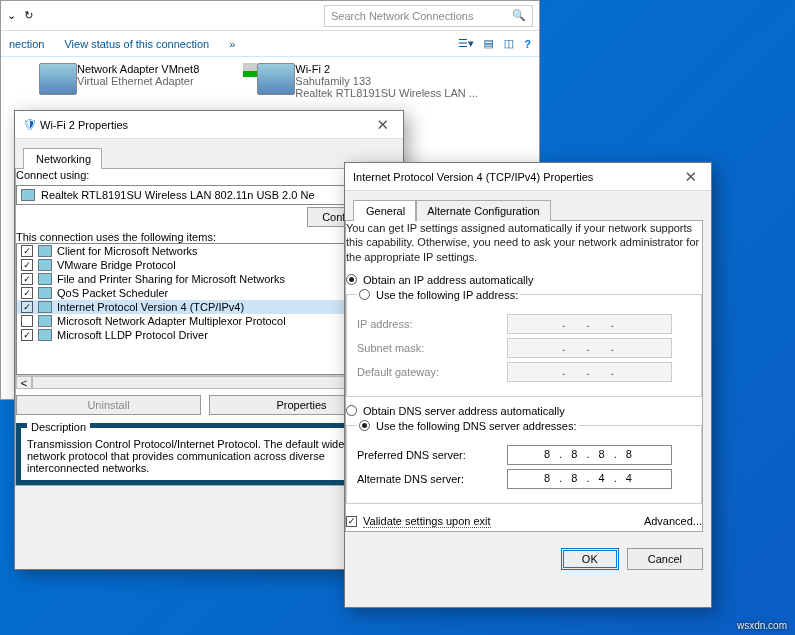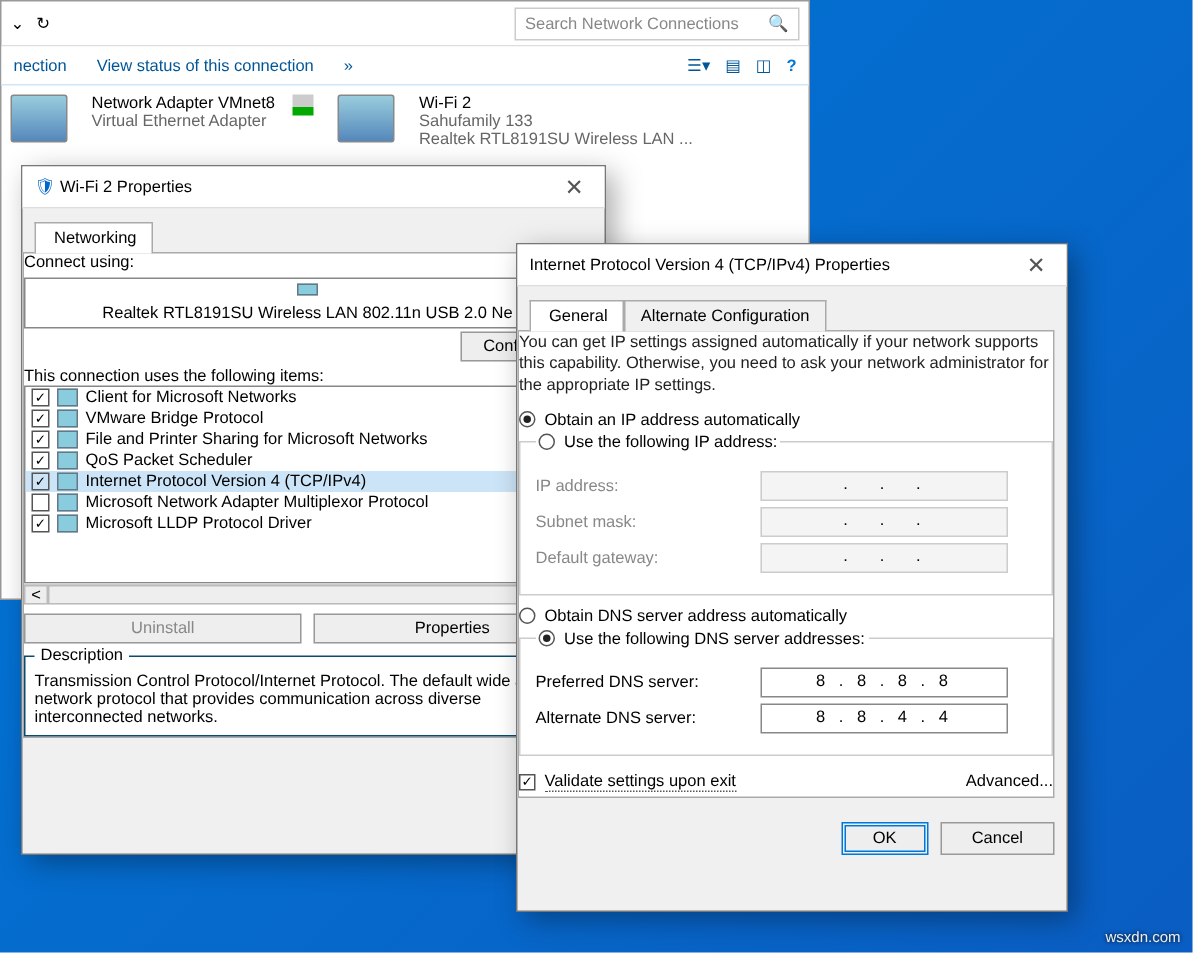--- a/index.html
+++ b/index.html
@@ -1,46 +1,46 @@
 <!DOCTYPE html>
 <html><head>
 <meta charset="utf-8">
 <style>
 * { box-sizing: border-box; font-family: "Segoe UI", Tahoma, sans-serif; font-size: 11px; }
 body { margin:0; width:795px; height:635px; background:linear-gradient(135deg,#0078d7 0%,#0a5dc2 100%); overflow:hidden; position:relative; }
 
 
 .bgwin { position:absolute; top:0; left:0; width:540px; height:400px; background:#fff; border:1px solid #999; }
 .bgwin .toolbar { height:30px; border-bottom:1px solid #ddd; display:flex; align-items:center; padding:0 6px; gap:8px;}
-.bgwin .search { margin-left:auto; width:190px; height:22px; border:1px solid #ccc; display:flex; align-items:center; padding:0 6px; color:#888;}
+.bgwin .search { margin-left:auto; width:209px; height:22px; border:1px solid #ccc; display:flex; align-items:center; padding:0 6px; color:#888;}
 .bgwin .cmdbar { height:26px; border-bottom:1px solid #d0e7fa; background:#fff; display:flex; align-items:center; padding:0 8px; gap:20px; color:#005696;}
 .bgwin .cmdbar .icons{margin-left:auto; display:flex; gap:10px; align-items:center;}
-.adapter { display:flex; gap:16px; padding:6px; }
+.adapter { display:flex; gap:0; padding:6px;margin-left:32px; }
 .adapter .ic{width:38px;height:32px;background:linear-gradient(#9cd, #58b);border:1px solid #888;border-radius:2px;}
 .bars{display:inline-block;width:14px;height:14px;background:linear-gradient(to top,#0a0 0 40%,#ccc 40%);}
 
 
 .dlg { position:absolute; background:#f0f0f0; border:1px solid #777; box-shadow:5px 5px 18px rgba(0,0,0,.35);}
 .dlg .titlebar{height:28px;background:#fff;border-bottom:1px solid #ddd;display:flex;align-items:center;padding:0 8px;}
 .dlg .titlebar .x{margin-left:auto;font-size:15px;color:#555;padding:0 6px;}
 .tabs{display:flex;padding:8px 8px 0 8px;gap:0;}
 .tab{padding:4px 10px;border:1px solid #aaa;background:#f0f0f0;border-bottom:none;position:relative;top:1px;}
 .tab.active{background:#fff;padding-left:12px;}
 .tabbody{margin:0 8px 8px 0;background:#fff;border:1px solid #aaa;}
 
 #dlg1{top:110px;left:14px;width:390px;height:460px;}
-#dlg1 .adapterbox{border:1px solid #888;background:#fff;padding:3px 4px;height:34px;display:flex;align-items:center;gap:6px;flex-direction:column;}
+#dlg1 .adapterbox{border:1px solid #888;background:#fff;padding:3px 4px;height:20px;display:flex;align-items:center;gap:6px;}
 #dlg1 .btn{border:1px solid #999;background:#eee;padding:3px 14px;}
 #dlg1 .btn.dis{color:#888;}
 #dlg1 .listbox{border:1px solid #888;background:#fff;height:132px;overflow:hidden;}
 #dlg1 .item{display:flex;align-items:center;gap:5px;padding:1px 4px;}
 #dlg1 .item.sel{background:#cce4f7;}
 #dlg1 .cb{width:12px;height:12px;border:1px solid #555;display:inline-flex;align-items:center;justify-content:center;font-size:9px;}
 #dlg1 .pi{width:14px;height:12px;background:#8cd;border:1px solid #678;}
-#dlg1 .grp{border:1px solid #0c4a6e;padding:6px;margin-top:8px;}
+#dlg1 .grp{border:5px solid #0c4a6e;padding:6px;margin-top:8px;}
 #dlg1 .grplbl{position:relative;top:-13px;background:#fff;display:inline-block;padding:0 4px;}
 #dlg1 .btns3{display:flex;gap:8px;margin-top:6px;}
 #dlg1 .btns3 .btn{flex:1;text-align:center;}
 #dlg1 .scroll{border-top:1px solid #ccc;height:14px;background:#eee;display:flex;}
 #dlg1 .scroll span{width:16px;border:1px solid #bbb;text-align:center;}
 
 #dlg2{top:162px;left:344px;width:368px;height:446px;}
 #dlg2 .desc{color:#222;line-height:1.3;margin-bottom:10px;}
 #dlg2 fieldset{border:1px solid #ccc;padding:6px 10px 10px 10px;margin:0 0 8px 0;}
 #dlg2 .row{display:flex;align-items:center;margin:4px 0;}

